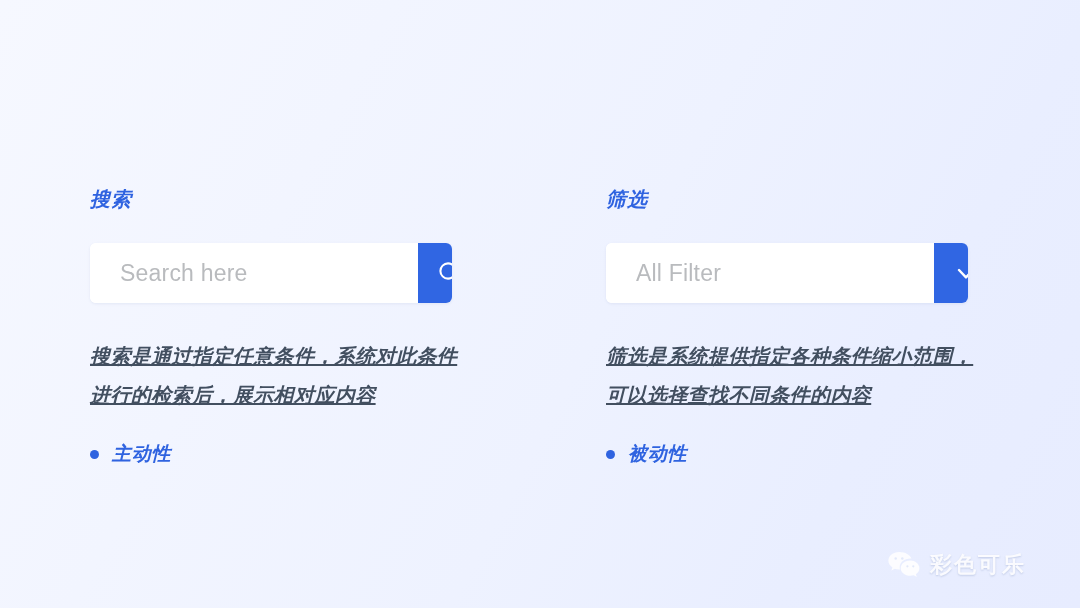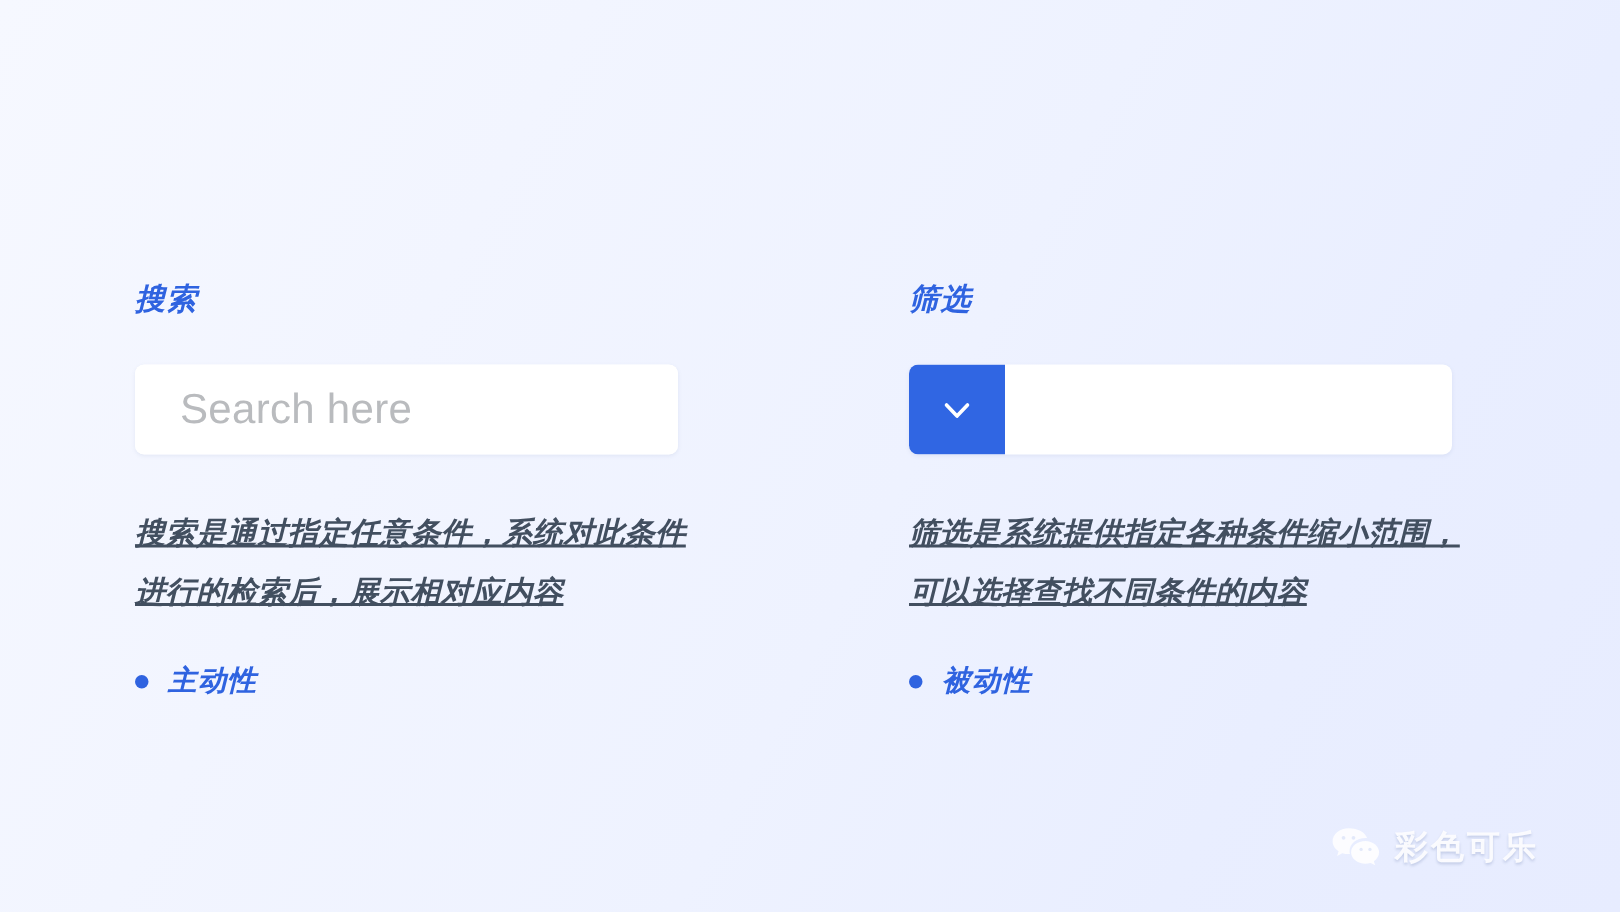--- a/index.html
+++ b/index.html
@@ -96,21 +96,21 @@
     overflow: hidden;
     background: #ffffff;
     box-shadow: 0 1px 3px rgba(90, 110, 160, 0.10);
   }
   .control .field {
     flex: 1 1 auto;
     display: flex;
     align-items: center;
     padding-left: 30px;
     background: #ffffff;
-    font-size: 28px;
+    font-size: 23px;
     color: #7f1d1d;
     letter-spacing: 0.2px;
     user-select: none;
     white-space: nowrap;
     border: none;
     outline: none;
     font-family: inherit;
   }
   .control .field::placeholder {
     color: #b9bbbe;
@@ -219,20 +219,21 @@
       <div class="bullet-row">
         <span class="bullet-dot"></span>
         <span class="bullet-label">主动性</span>
       </div>
     </div>
 
     <div class="column right">
       <div class="col-heading">筛选</div>
 
       <div class="control">
+        <input class="field" type="text" readonly="" placeholder="All Filter" style="">
         <button class="action">
           <span>
             <svg width="30" height="30" viewBox="0 0 30 30" fill="none" xmlns="http://www.w3.org/2000/svg">
               <polyline points="8,12 15,19.4 22,12" stroke="#ffffff" stroke-width="2.4" stroke-linecap="round" stroke-linejoin="round" fill="none"></polyline>
             </svg>
           </span>
         </button>
       </div>
 
       <div class="description">筛选是系统提供指定各种条件缩小范围，可以选择查找不同条件的内容</div>

